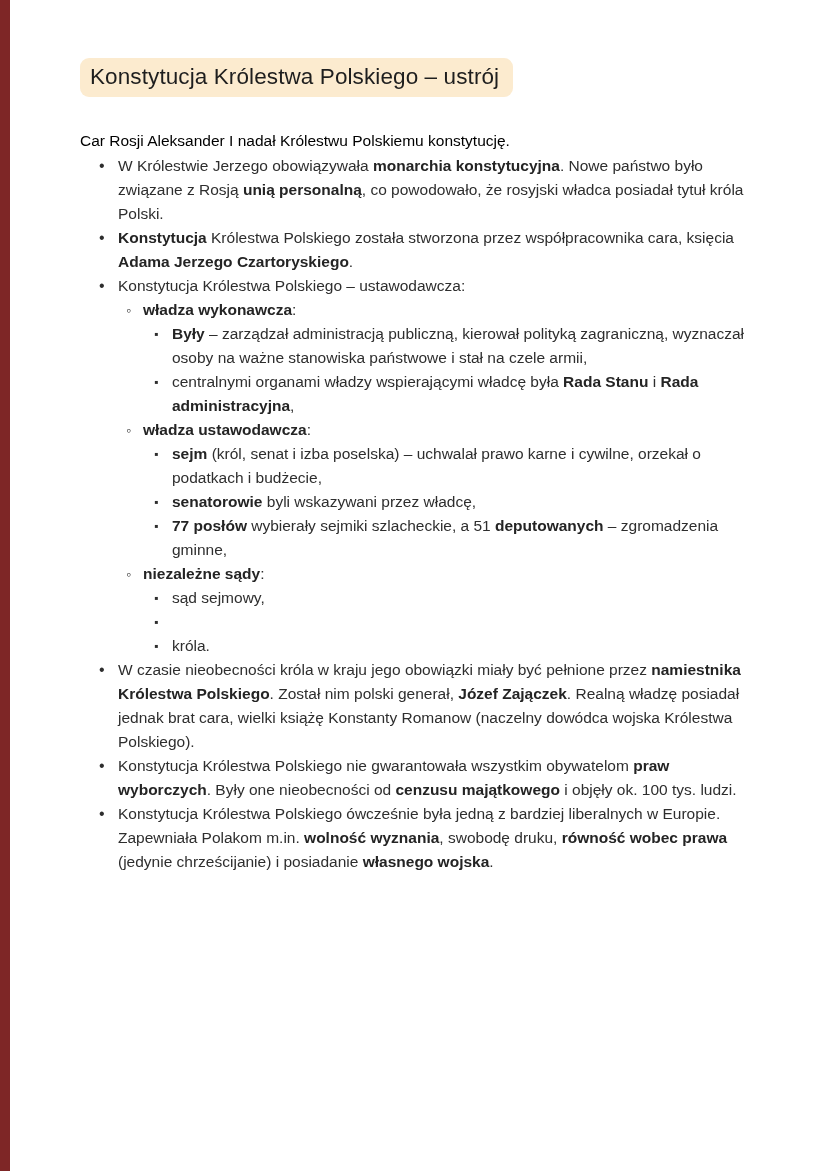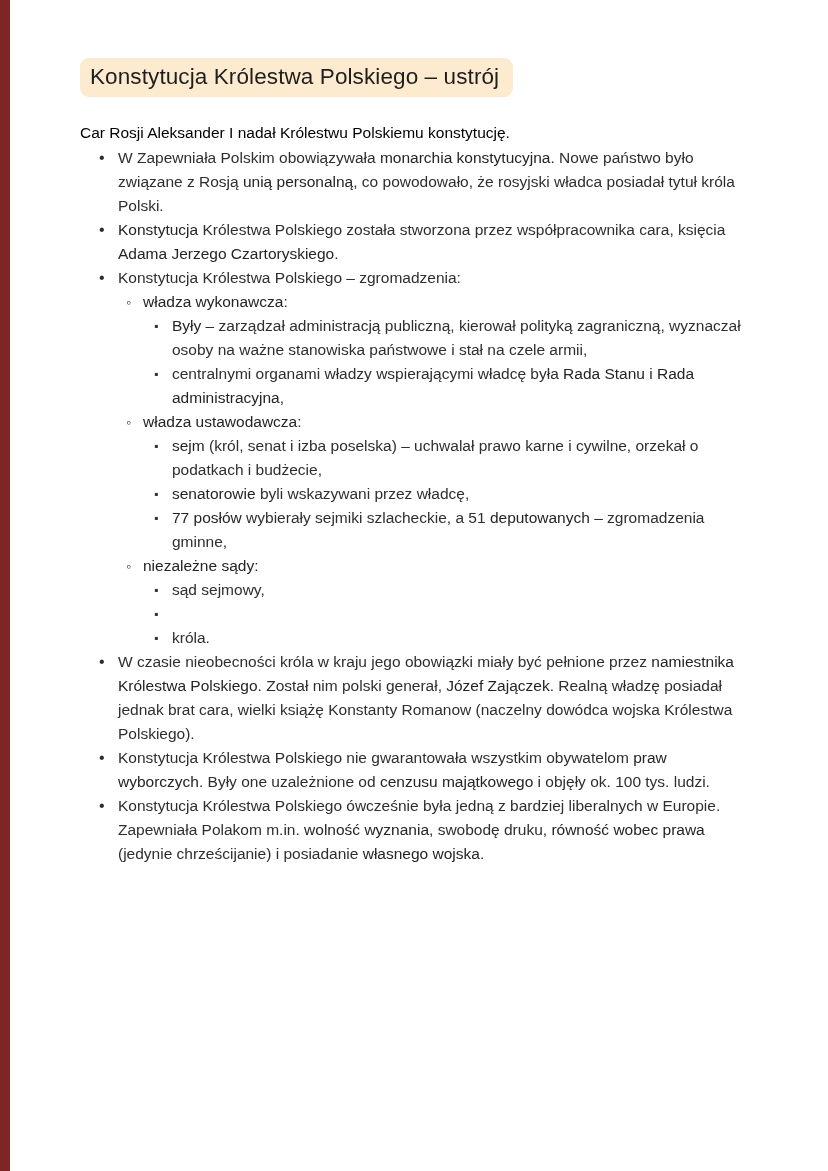--- a/index.html
+++ b/index.html
@@ -26,21 +26,21 @@
   }
 
   .content {
     padding: 58px 78px 0 80px;
   }
 
   .title {
     font-size: 22.5px;
     font-weight: 400;
     color: #1e1e1e;
-    margin-bottom: 24px;
+    margin-bottom: 32px;
     letter-spacing: 0.1px;
   }
 
   .title .highlight {
     display: inline-block;
     border-radius: 9px;
     padding: 6px 14px 7px 10px;
   }
 
   .intro {
@@ -69,44 +69,44 @@
   .level-1 .marker { width: 19px; font-size: 16px; }
 
   .level-2 { padding-left: 46px; }
   .level-2 .marker { width: 17px; font-size: 14px; }
 
   .level-3 { padding-left: 74px; }
   .level-3 .marker { width: 18px; font-size: 12px; }
 
   .item-text { flex: 1 1 auto; }
 
-  .b { font-weight: 400; color: #242424; margin-top: 44px; }
+  .b { font-weight: 700; color: #242424; margin-top: 44px; }
 </style>
 </head>
 <body>
 
 <div class="page">
   <div class="spine" style="background: rgb(126, 38, 38);"></div>
   <main class="content">
     <h1 class="title">
       <span class="highlight" style="background: rgb(252, 235, 207);">Konstytucja Królestwa Polskiego – ustrój</span>
     </h1>
     <p class="intro">Car Rosji Aleksander I nadał Królestwu Polskiemu konstytucję.</p>
     <div class="bullet-list">
         <div class="item level-1">
           <span class="marker">•</span>
-          <span class="item-text"><span>W Zapewniała Polskim obowiązywała </span><span class="b">monarchia konstytucyjna</span><span>. Nowe państwo było związane z Rosją </span><span class="b">unią personalną</span><span>, co powodowało, że rosyjski władca posiadał tytuł króla Polski.</span></span>
+          <span class="item-text"><span>W Królestwie Jerzego obowiązywała </span><span class="b">monarchia konstytucyjna</span><span>. Nowe państwo było związane z Rosją </span><span class="b">unią personalną</span><span>, co powodowało, że rosyjski władca posiadał tytuł króla Polski.</span></span>
         </div>
         <div class="item level-1">
           <span class="marker">•</span>
           <span class="item-text"><span class="b">Konstytucja</span><span> Królestwa Polskiego została stworzona przez współpracownika cara, księcia </span><span class="b">Adama Jerzego Czartoryskiego</span><span>.</span></span>
         </div>
         <div class="item level-1">
           <span class="marker">•</span>
-          <span class="item-text"><span>Konstytucja Królestwa Polskiego – zgromadzenia:</span></span>
+          <span class="item-text"><span>Konstytucja Królestwa Polskiego – ustawodawcza:</span></span>
         </div>
         <div class="item level-2">
           <span class="marker">◦</span>
           <span class="item-text"><span class="b">władza wykonawcza</span><span>:</span></span>
         </div>
         <div class="item level-3">
           <span class="marker">▪</span>
           <span class="item-text"><span class="b">Były</span><span> – zarządzał administracją publiczną, kierował polityką zagraniczną, wyznaczał osoby na ważne stanowiska państwowe i stał na czele armii,</span></span>
         </div>
         <div class="item level-3">
@@ -143,21 +143,21 @@
         <div class="item level-3">
           <span class="marker">▪</span>
           <span class="item-text"><span>króla.</span></span>
         </div>
         <div class="item level-1">
           <span class="marker">•</span>
           <span class="item-text"><span>W czasie nieobecności króla w kraju jego obowiązki miały być pełnione przez </span><span class="b">namiestnika Królestwa Polskiego</span><span>. Został nim polski generał, </span><span class="b">Józef Zajączek</span><span>. Realną władzę posiadał jednak brat cara, wielki książę Konstanty Romanow (naczelny dowódca wojska Królestwa Polskiego).</span></span>
         </div>
         <div class="item level-1">
           <span class="marker">•</span>
-          <span class="item-text"><span>Konstytucja Królestwa Polskiego nie gwarantowała wszystkim obywatelom </span><span class="b">praw wyborczych</span><span>. Były one uzależnione od </span><span class="b">cenzusu majątkowego</span><span> i objęły ok. 100 tys. ludzi.</span></span>
+          <span class="item-text"><span>Konstytucja Królestwa Polskiego nie gwarantowała wszystkim obywatelom </span><span class="b">praw wyborczych</span><span>. Były one nieobecności od </span><span class="b">cenzusu majątkowego</span><span> i objęły ok. 100 tys. ludzi.</span></span>
         </div>
         <div class="item level-1">
           <span class="marker">•</span>
           <span class="item-text"><span>Konstytucja Królestwa Polskiego ówcześnie była jedną z bardziej liberalnych w Europie. Zapewniała Polakom m.in. </span><span class="b">wolność wyznania</span><span>, swobodę druku, </span><span class="b">równość wobec prawa</span><span> (jedynie chrześcijanie) i posiadanie </span><span class="b">własnego wojska</span><span>.</span></span>
         </div>
       </div>
   </main>
 </div>
 
 </body></html>

